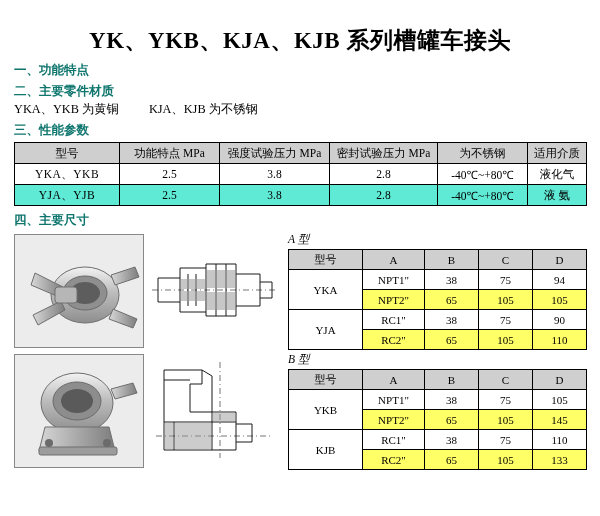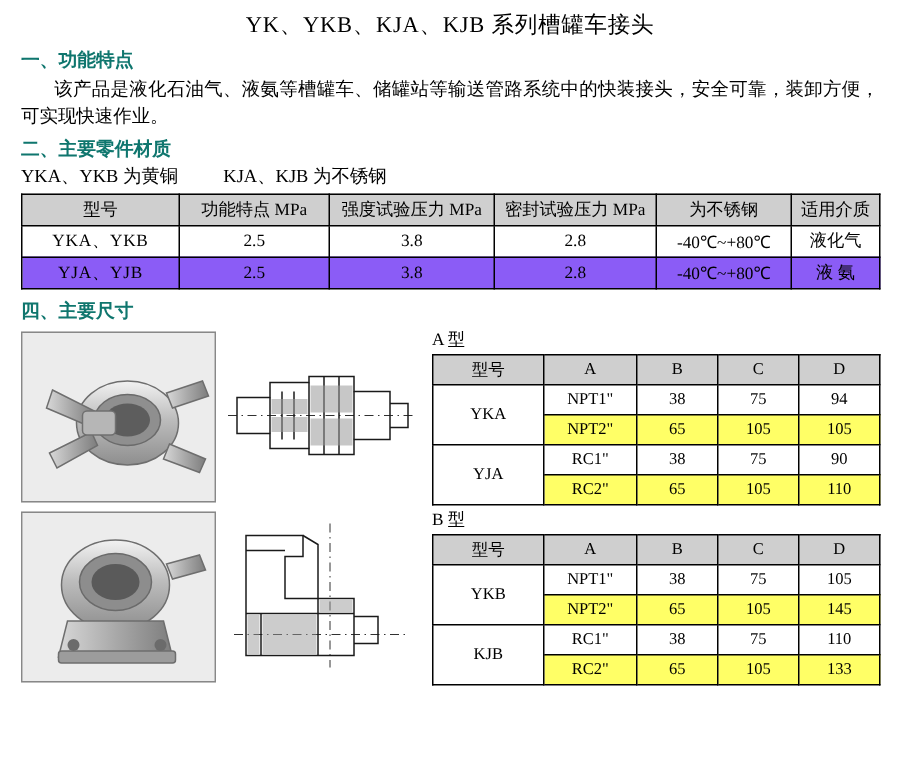--- a/index.html
+++ b/index.html
@@ -15,24 +15,24 @@
     overflow: hidden;
     position: relative;
   }
   .page {
     position: relative;
     width: 600px;
     height: 516px;
   }
   .title {
     text-align: center;
-    font-size: 15px;
-    font-weight: normal;
+    font-size: 23px;
+    font-weight: bold;
     letter-spacing: 0.5px;
-    padding-top: 7px;
+    padding-top: 25px;
     padding-bottom: 2px;
     font-family: "Liberation Serif", serif;
   }
   .sec-head {
     color: #0f766e;
     font-weight: bold;
     font-size: 12.5px;
     margin: 4px 0 1px 14px;
     font-family: "Liberation Serif", serif;
   }
@@ -75,21 +75,21 @@
     font-family: "Liberation Serif", serif;
     font-weight: normal;
   }
   .perf-table .hdr td {
     background: #cfcfcf;
   }
   .perf-table .r1 td {
     background: #ffffff;
   }
   .perf-table .r2 td {
-    background: #8b5cf6;
+    background: #5eead4;
   }
   .perf-table td.model {
     letter-spacing: 0.5px;
     margin-left: 48px;
   }
 
   
   .sec4 {
     margin-top: 6px;
   }
@@ -114,20 +114,21 @@
   .draw1 { left: 150px; top: 2px; width: 128px; height: 112px; }
   .draw2 { left: 150px; top: 122px; width: 128px; height: 112px; }
 
   .tblock { position: absolute; left: 288px; width: 298px; }
   .tblock.a { top: 0px; }
   .tblock.b { top: 120px; }
   .tlabel {
     font-size: 11.5px;
     margin-bottom: 2px;
     font-family: "Liberation Serif", serif;
+    font-style: italic;
   }
   .dim-table {
     width: 298px;
     table-layout: fixed;
   }
   .dim-table td {
     border: 1px solid #000000;
     text-align: center;
     font-size: 11px;
     height: 19px;
@@ -140,27 +141,27 @@
   .dim-table td.grp { background: #ffffff; text-align: center; }
 </style>
 </head>
 <body>
 
 <div class="page">
 
   <div class="title">YK、YKB、KJA、KJB 系列槽罐车接头</div>
 
   <div class="sec-head">一、功能特点</div>
-  <div class="para"><span class="indent"></span><span>该产品是液化石油气、液氨等槽罐车、储罐站等输送管路系统中的快装接头，安全可靠，装卸方便，可实现快速作业。</span></div>
 
   <div class="sec-head">二、主要零件材质</div>
   <div class="mat-line">
     <span>YKA、YKB 为黄铜</span><span class="gap"></span><span>KJA、KJB 为不锈钢</span>
   </div>
 
+  <div class="sec-head">三、性能参数</div>
   <table class="perf-table">
     <colgroup>
       <col style="width:105px">
       <col style="width:100px">
       <col style="width:110px">
       <col style="width:108px">
       <col style="width:90px">
       <col style="width:59px">
     </colgroup>
     <tbody>

